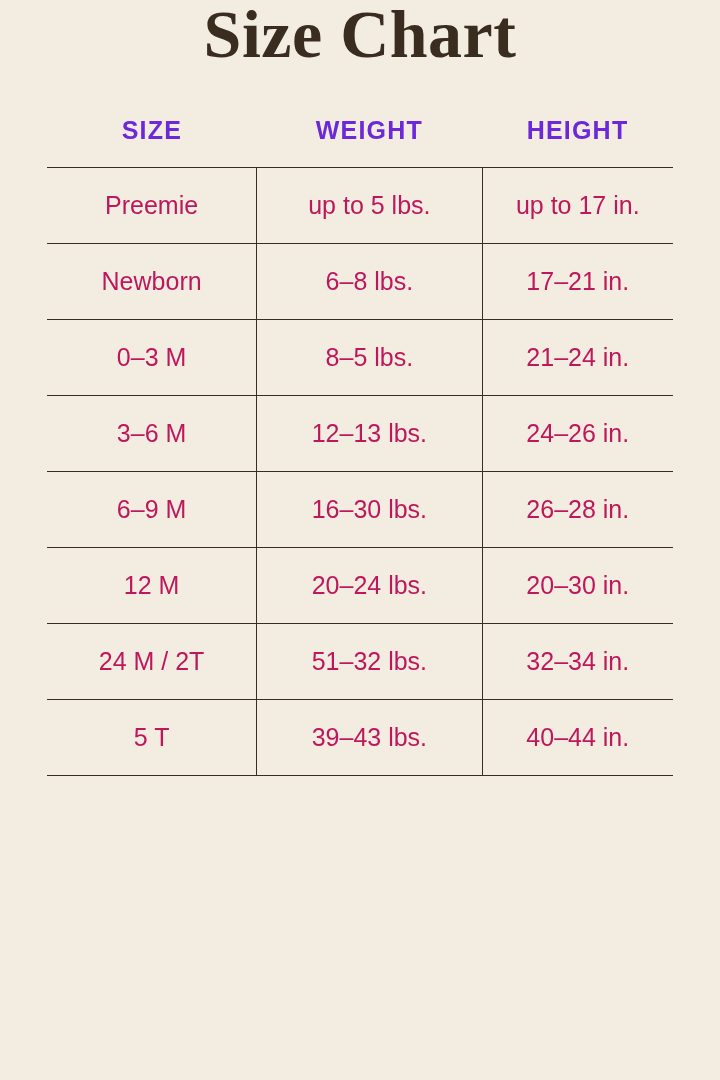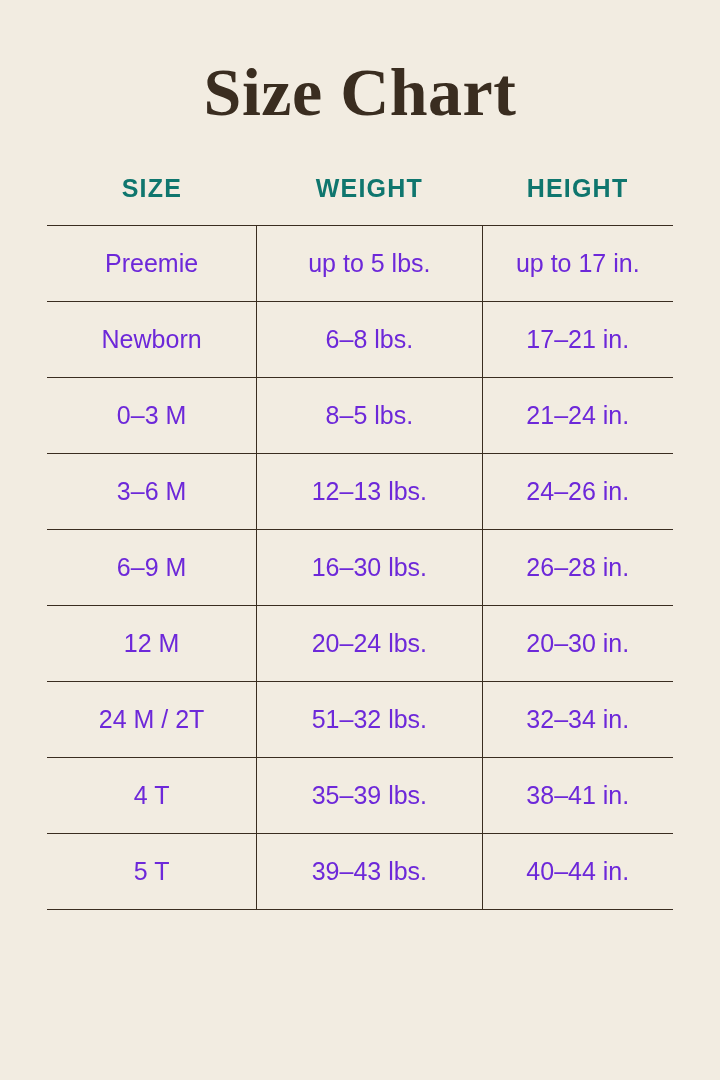--- a/index.html
+++ b/index.html
@@ -21,48 +21,47 @@
     position: relative;
   }
   .title {
     text-align: center;
     font-family: "Liberation Serif", serif;
     font-weight: bold;
     font-size: 68px;
     letter-spacing: 0.5px;
     color: #3a2d20;
     margin: 0;
-    padding-top: 58px;
     line-height: 1.0;
   }
   .table-wrap {
     margin: 0 auto;
     width: 626px;
     padding-top: 48px;
   }
   table.size-chart {
     width: 100%;
     border-collapse: collapse;
     table-layout: fixed;
   }
   table.size-chart th {
     font-family: "Liberation Sans", sans-serif;
     font-weight: bold;
     font-size: 25px;
     letter-spacing: 1.2px;
-    color: #0f766e;
+    color: #6d28d9;
     padding: 0 0 22px 0;
     text-align: center;
     border: none;
   }
   table.size-chart td {
     font-family: "Liberation Sans", sans-serif;
     font-weight: normal;
     font-size: 25px;
-    color: #6d28d9;
+    color: #be185d;
     text-align: center;
     height: 75px;
     padding: 0;
     border-top: 1.6px solid #3a2d20;
     border-bottom: none;
     border-left: none;
     border-right: none;
   }
   
   table.size-chart td.col-size {
@@ -128,25 +127,20 @@
           <td class="col-size">12 M</td>
           <td class="col-weight">20–24 lbs.</td>
           <td class="col-height">20–30 in.</td>
         </tr>
         <tr>
           <td class="col-size">24 M / 2T</td>
           <td class="col-weight">51–32 lbs.</td>
           <td class="col-height">32–34 in.</td>
         </tr>
         <tr>
-          <td class="col-size">4 T</td>
-          <td class="col-weight">35–39 lbs.</td>
-          <td class="col-height">38–41 in.</td>
-        </tr>
-        <tr>
           <td class="col-size">5 T</td>
           <td class="col-weight">39–43 lbs.</td>
           <td class="col-height">40–44 in.</td>
         </tr>
       </tbody>
     </table>
   </div>
 </div>
 
 </body></html>

